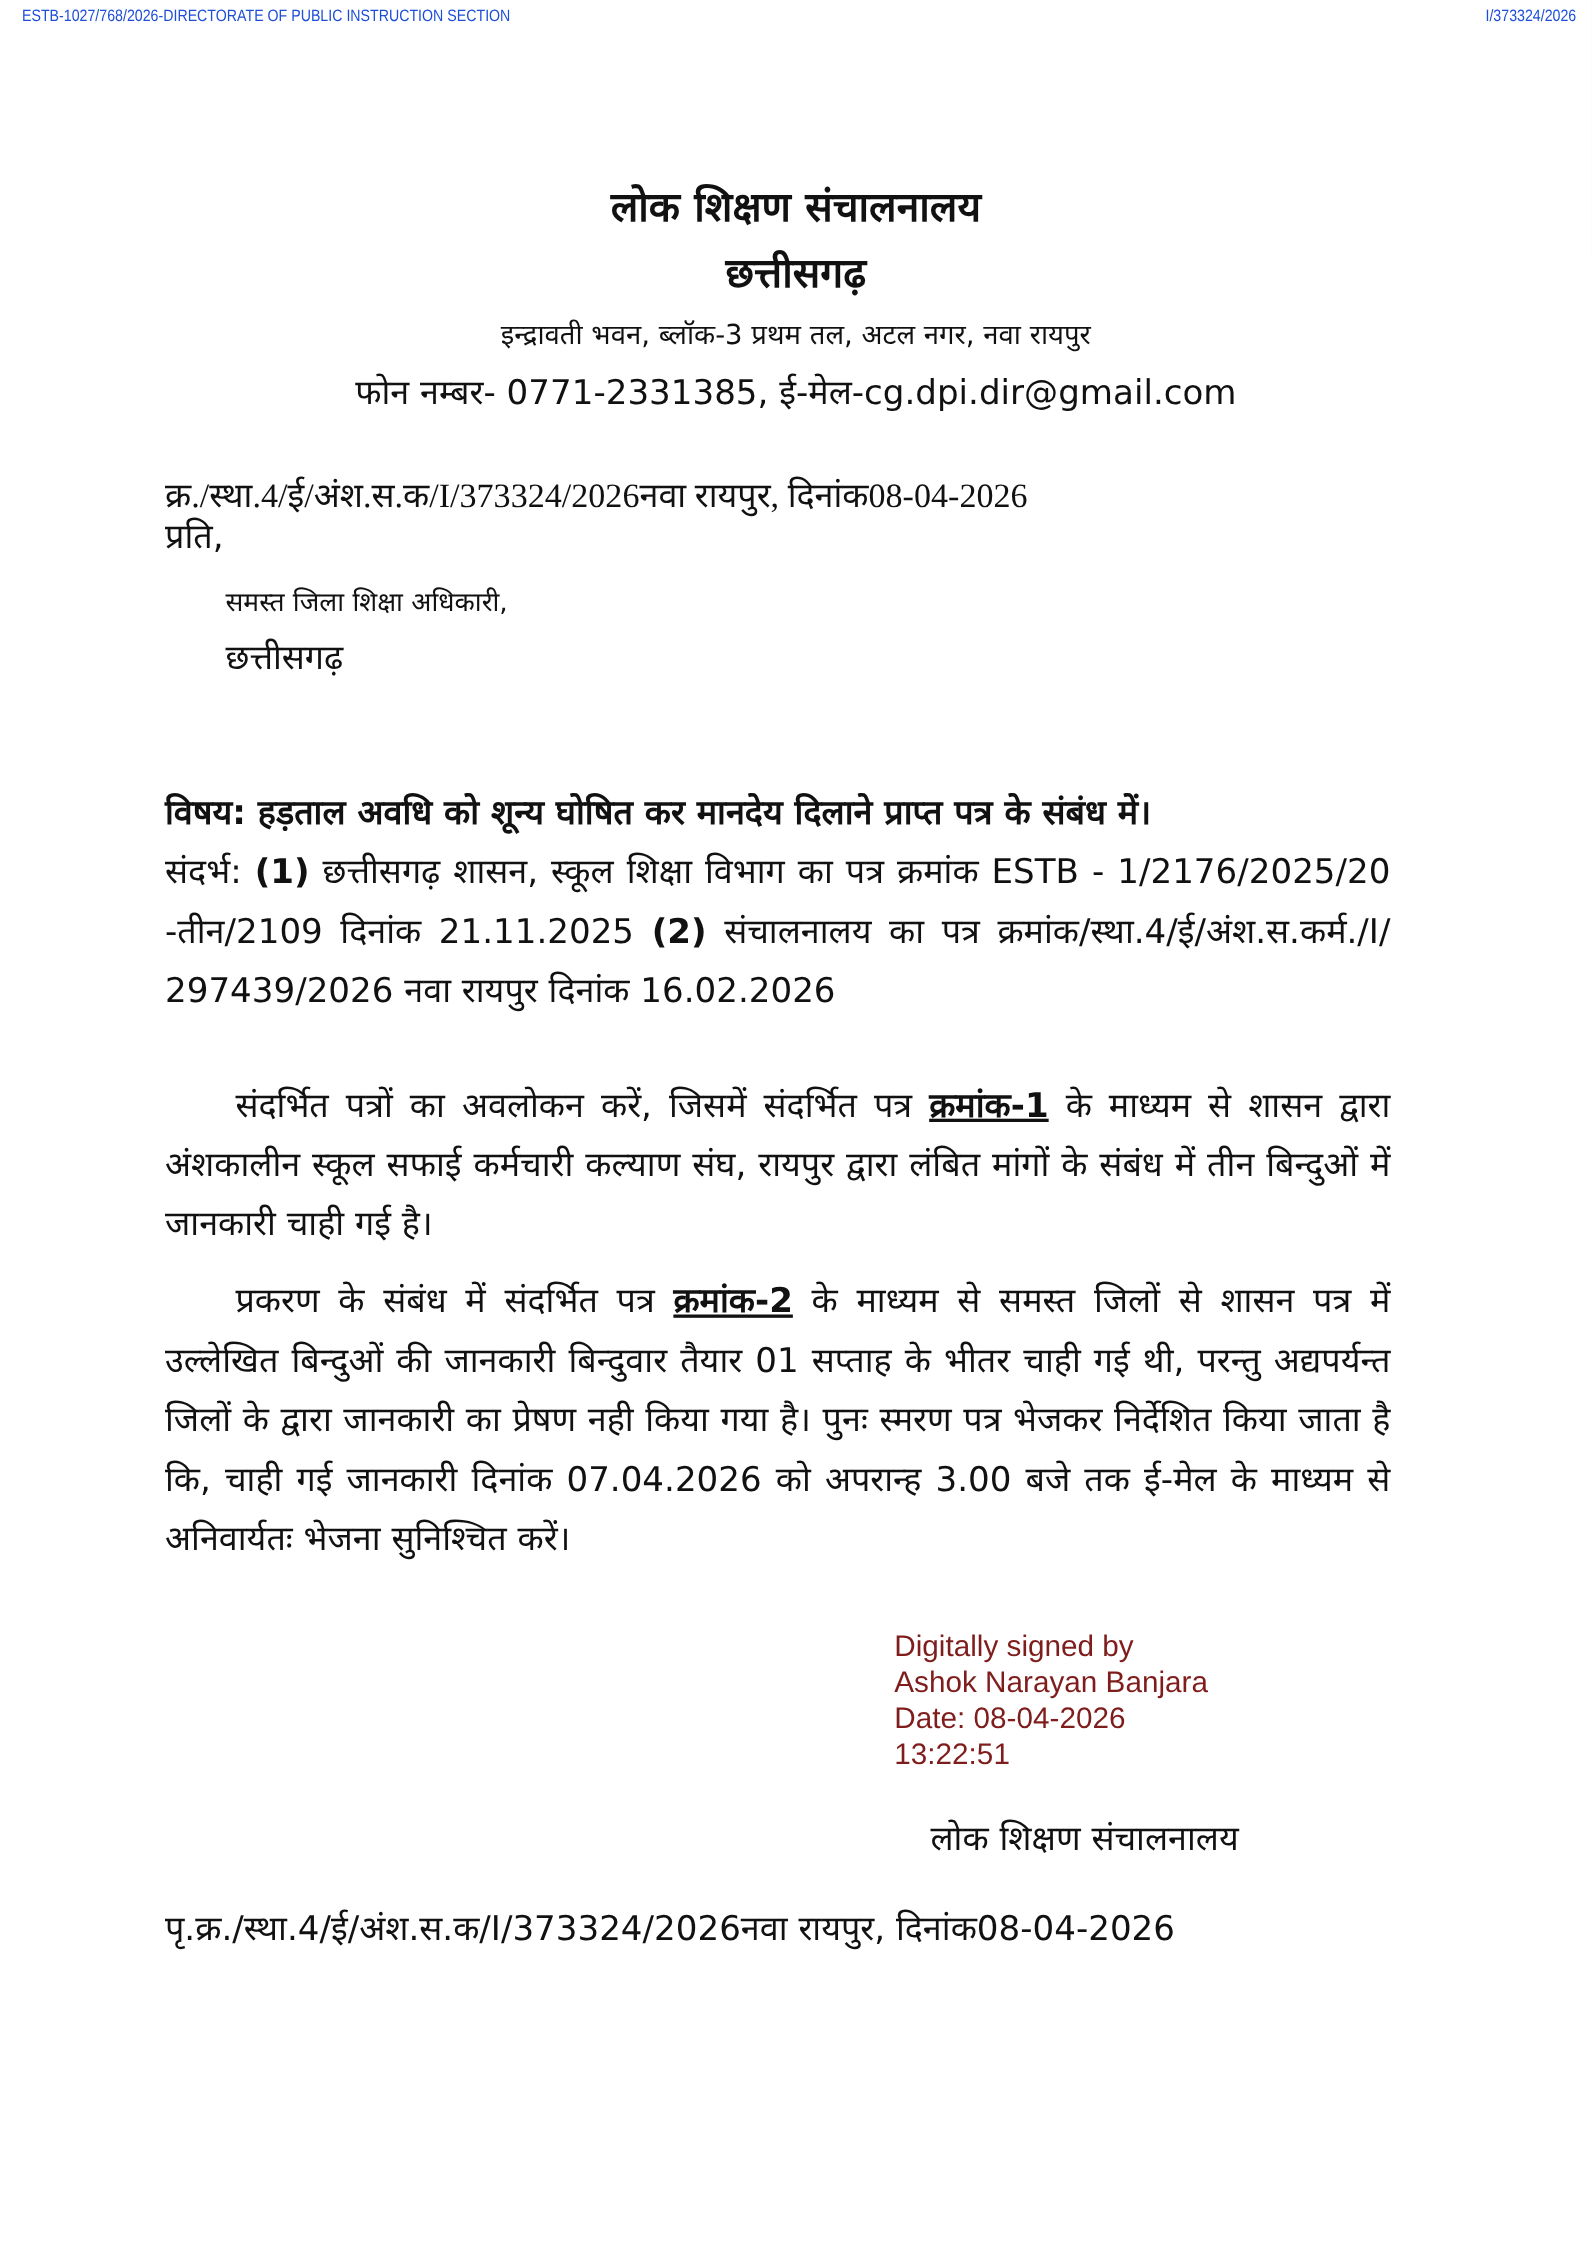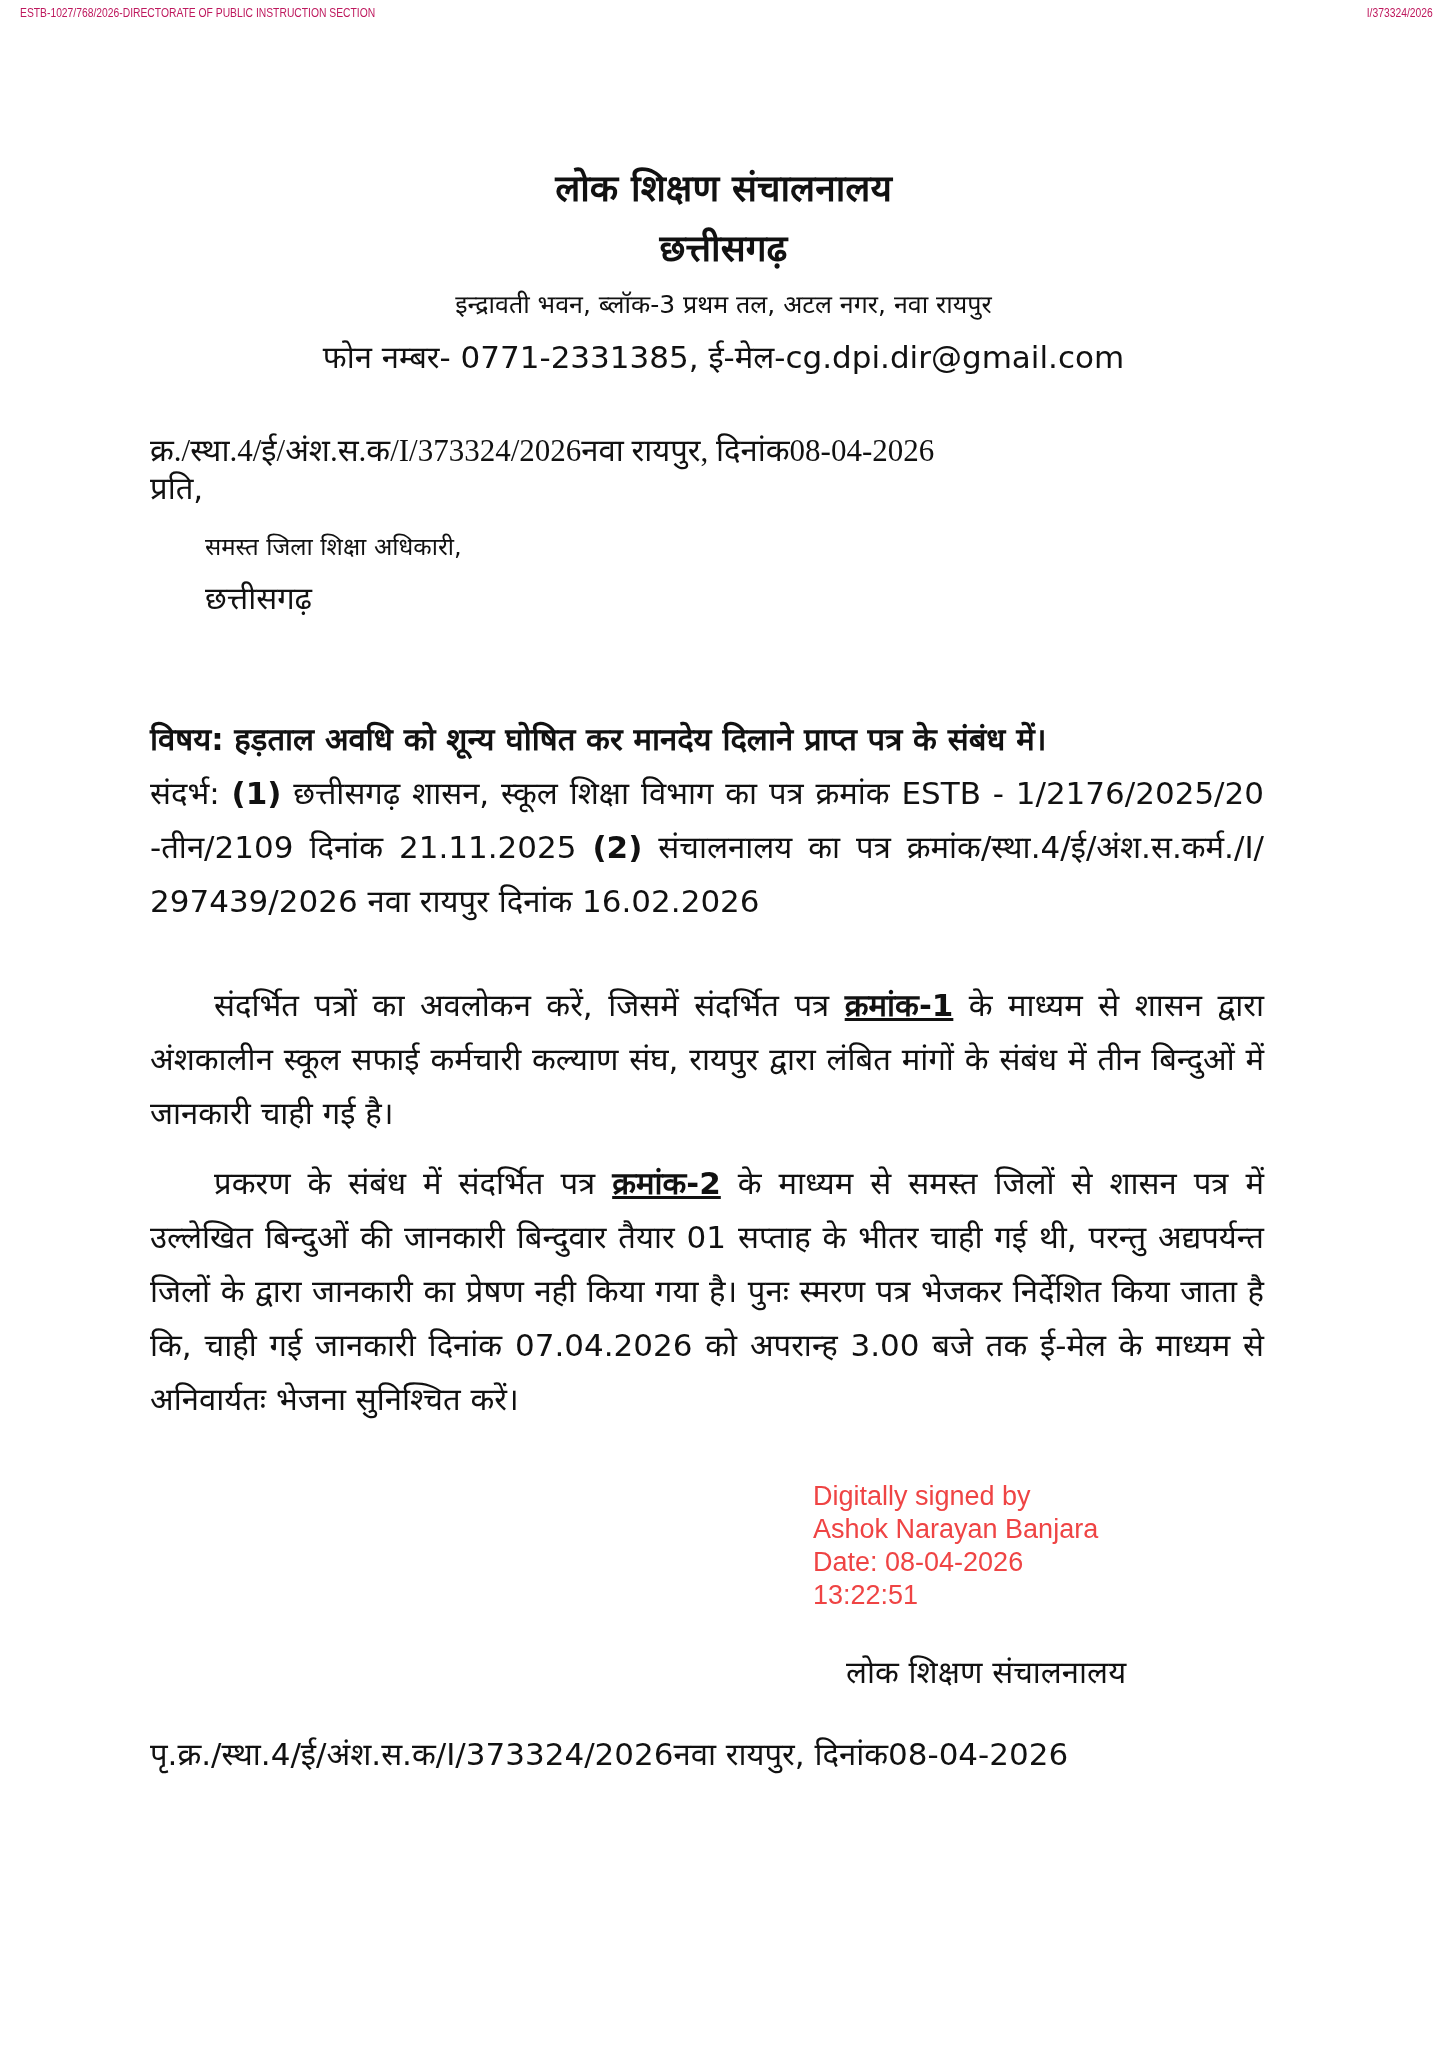--- a/index.html
+++ b/index.html
@@ -13,21 +13,21 @@
     width:1447px;height:2048px;
     background:#ffffff;
     color:#111;
     overflow:hidden;
   }
   
   .hdr{
     position:absolute;top:6px;left:20px;right:14px;
     display:flex;justify-content:space-between;align-items:flex-start;
     font-family:"Liberation Sans", sans-serif;
-    font-size:12px;color:#be185d;white-space:nowrap;
+    font-size:15px;color:#1d4ed8;white-space:nowrap;
   }
   .hdr-left{transform:scaleX(0.86);transform-origin:0 50%;}
   .hdr-right{transform:scaleX(0.86);transform-origin:100% 50%;}
 
   
   .letterhead{position:absolute;left:0;right:0;top:163px;text-align:center;}
   .org-name{font-size:37px;font-weight:bold;line-height:52px;}
   .org-state{font-size:37px;font-weight:bold;line-height:52px;margin-top:8px;}
   .org-address{font-size:25px;line-height:52px;margin-top:4px;}
   .org-contact{font-size:31px;line-height:52px;}
@@ -42,21 +42,21 @@
     font-size:31px;line-height:54px;text-align:justify;
   }
   .subject{font-weight:bold;}
   .para{text-indent:64px;}
   .para1{margin-top:50px;}
   .para2{margin-top:16px;}
 
   .digital-sig{
     position:absolute;left:813px;top:1480px;
     font-family:"Liberation Sans", sans-serif;
-    font-size:27px;line-height:33px;color:#ef4444;
+    font-size:27px;line-height:33px;color:#7f1d1d;
   }
 
   .signer{position:absolute;left:700px;width:572px;top:1646px;text-align:center;font-size:31px;line-height:52px;}
   .signer-designation{font-weight:bold;font-size:32px;}
 
   .endorsement{position:absolute;left:150px;top:1733px;font-size:31px;line-height:42px;white-space:nowrap;}
 </style>
 </head>
 <body>
 

